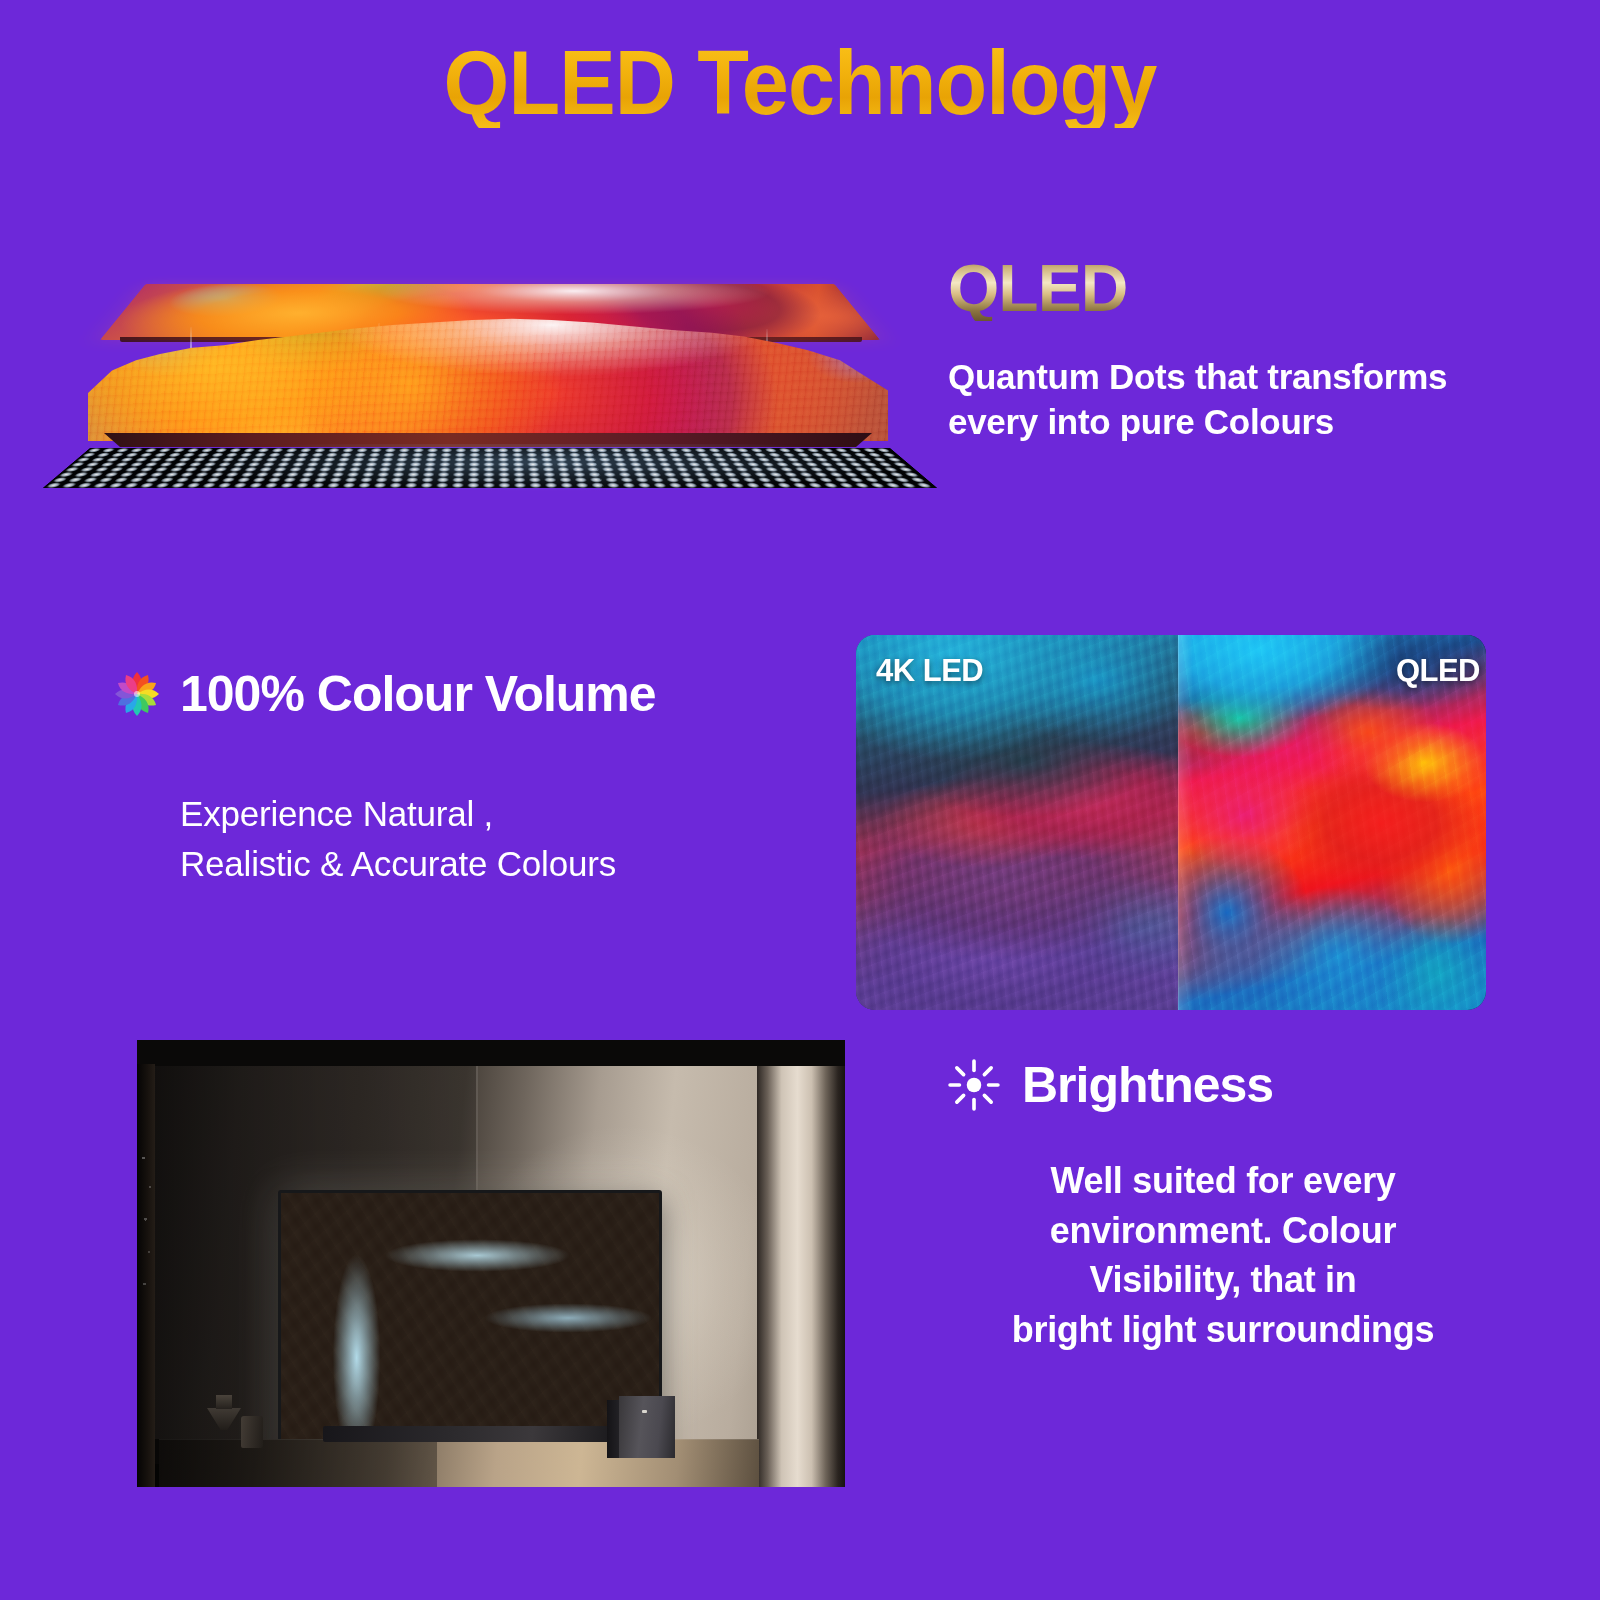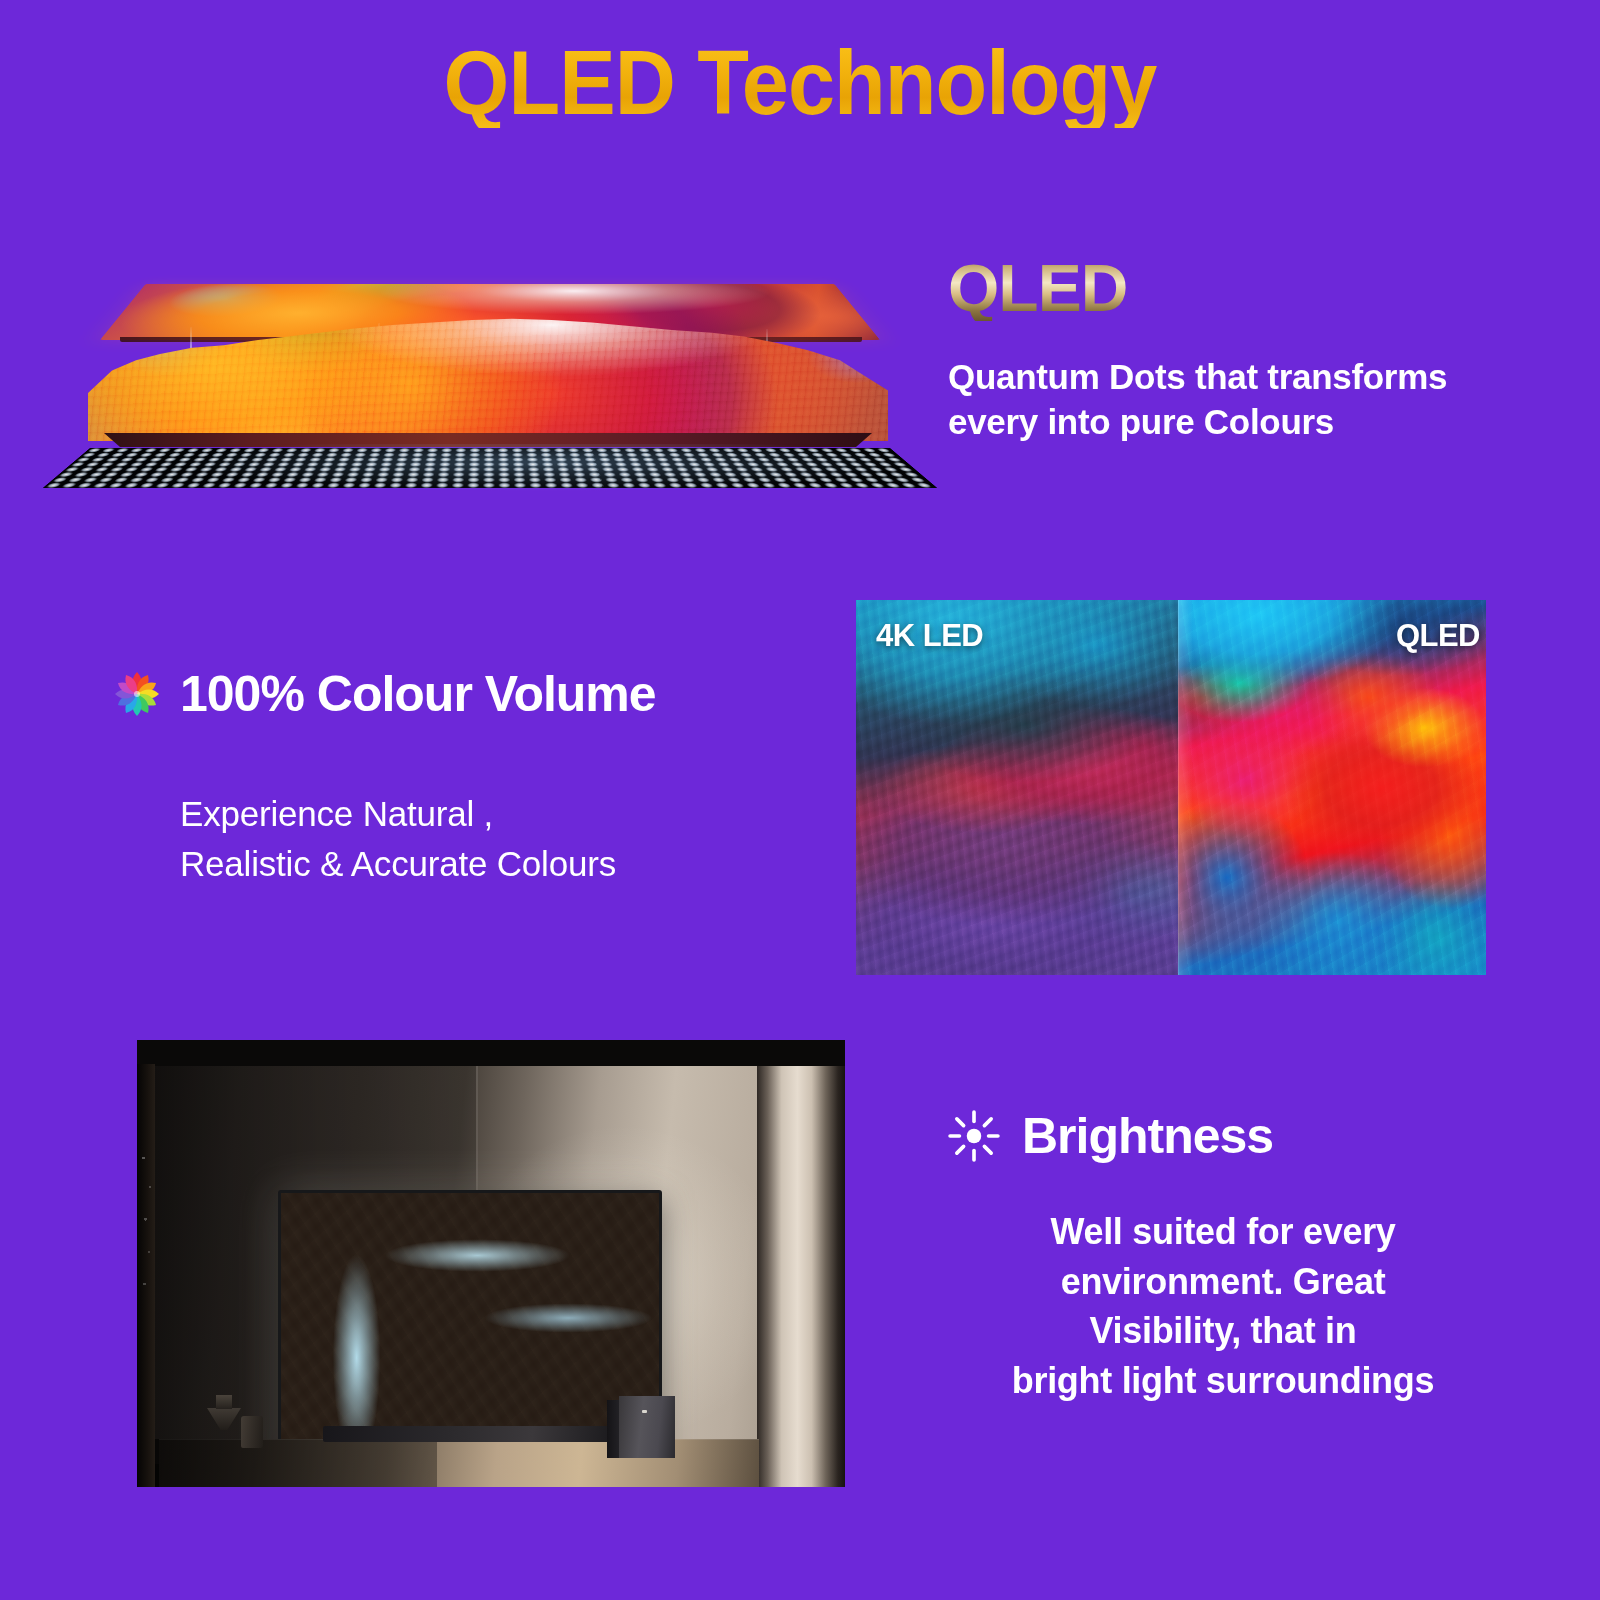--- a/index.html
+++ b/index.html
@@ -146,22 +146,22 @@
     white-space:nowrap;
   }
   .s2body {
     margin-top:66px; margin-left:68px;
     color:#fff; font-size:35px; font-weight:normal; line-height:1.42;
     letter-spacing:-.2px;
   }
 
   
   .compare {
-    position:absolute; left:856px; top:600px; width:630px; height:375px;
-    overflow:hidden; background:#0a1624;
+    position:absolute; left:856px; top:635px; width:630px; height:375px;
+    overflow:hidden; background:#0a1624;border-radius:19px;
   }
   .compHalf { position:absolute; top:0; height:100%; }
   .compLeft  { left:0;     width:322px; }
   .compRight { left:322px; width:308px; }
 
   
   .waveLeft {
     position:absolute; left:0; top:0; width:322px; height:375px;
     background:
       radial-gradient(ellipse 70% 38% at 30% 6%, #29c4f0 0%, rgba(35,170,215,.85) 38%, rgba(30,120,170,0) 72%),
@@ -349,21 +349,21 @@
     position:absolute; left:2px; top:100px; width:16px; height:180px;
     background:
       radial-gradient(circle 1.4px at 30% 10%, rgba(255,255,255,.30) 0 100%, transparent 100%),
       radial-gradient(circle 1.2px at 70% 26%, rgba(255,255,255,.22) 0 100%, transparent 100%),
       radial-gradient(circle 1.5px at 40% 44%, rgba(255,255,255,.26) 0 100%, transparent 100%),
       radial-gradient(circle 1.1px at 62% 62%, rgba(255,255,255,.18) 0 100%, transparent 100%),
       radial-gradient(circle 1.3px at 34% 80%, rgba(255,255,255,.22) 0 100%, transparent 100%);
   }
 
   
-  .s3text { position:absolute; left:948px; top:1107px; width:560px; }
+  .s3text { position:absolute; left:948px; top:1056px; width:560px; }
   .s3head { display:flex; align-items:center; gap:22px; }
   .sunIcon { width:52px; height:52px; flex:0 0 auto; }
   .s3headTxt {
     color:#fff; font-size:50px; font-weight:bold; letter-spacing:-1px;
   }
   .s3body {
     margin-top:42px;
     color:#fff; font-size:36px; font-weight:bold; line-height:1.38;
     letter-spacing:-.3px; text-align:center;
     padding-right:10px;
@@ -507,19 +507,19 @@
             <line x1="70" y1="70" x2="83" y2="83"></line>
             <line x1="83" y1="17" x2="70" y2="30"></line>
             <line x1="30" y1="70" x2="17" y2="83"></line>
           </g>
         </svg>
       </span>
       <span class="s3headTxt">Brightness</span>
     </div>
     <div class="s3body">
       <div>Well suited for every</div>
-      <div>environment. Great</div>
+      <div>environment. Colour</div>
       <div>Visibility, that in</div>
       <div>bright light surroundings</div>
     </div>
   </div>
 
 </div>
 
 </body></html>

